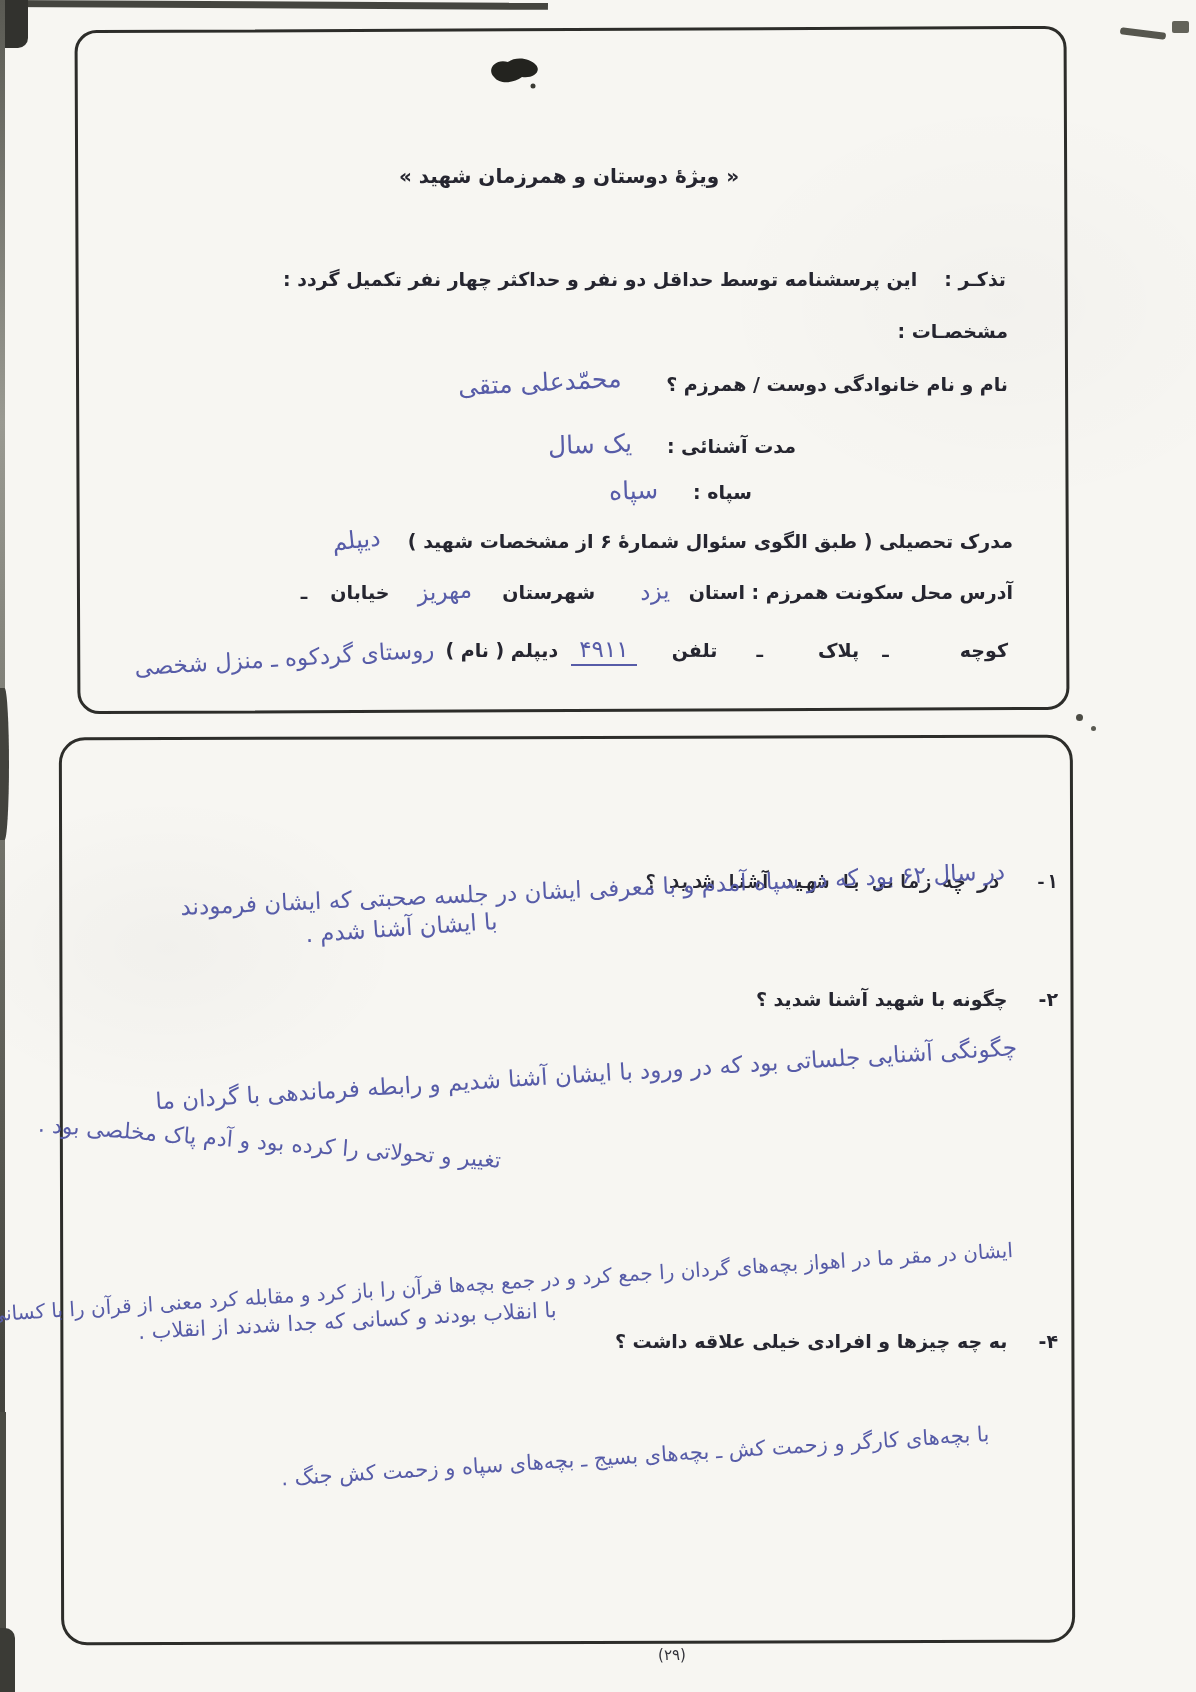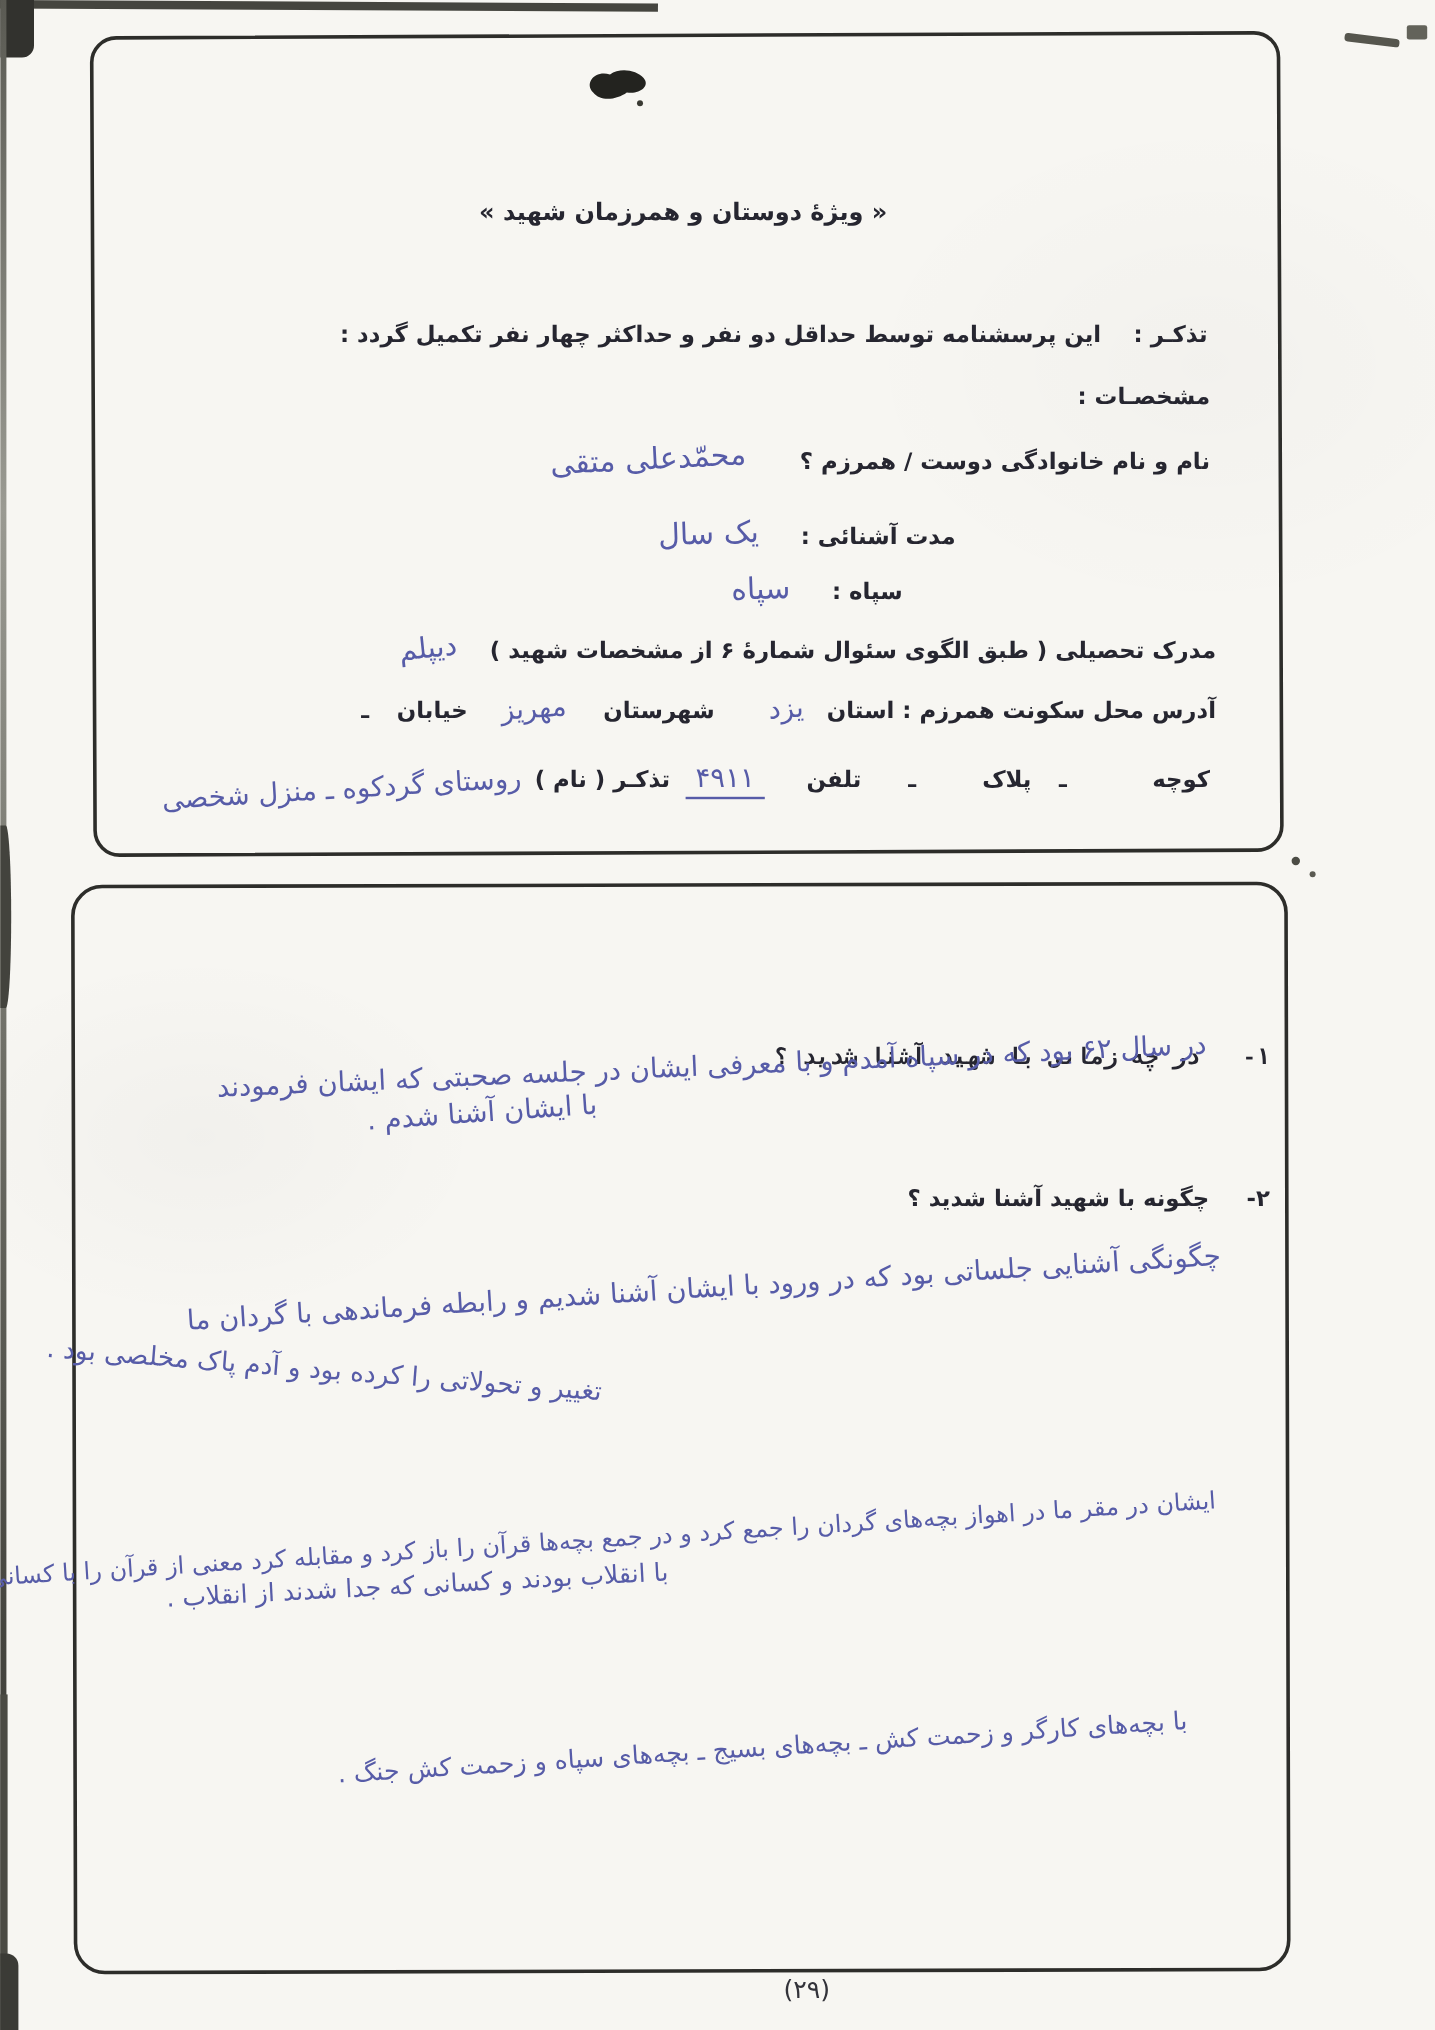--- a/index.html
+++ b/index.html
@@ -49,21 +49,21 @@
   .a1l1{top:858px;right:192px;transform:rotate(-2.5deg);transform-origin:right top;}
   .a1l2{top:908px;right:700px;transform:rotate(-4deg);transform-origin:right top;}
   .q2{top:988px;right:138px;}
   .a2{top:1034px;right:180px;transform:rotate(-3.6deg);transform-origin:right top;}
   .q3{top:1154px;right:138px;}
   .a3inline{top:1148px;right:694px;transform:rotate(4.5deg);transform-origin:right top;font-size:22px;}
   .a3l2{top:1238px;right:184px;transform:rotate(-3.6deg);transform-origin:right top;font-size:20px;}
   .a3l3{top:1298px;right:640px;transform:rotate(-3deg);transform-origin:right top;font-size:21px;}
   .q4{top:1330px;right:138px;}
   .a4{top:1422px;right:208px;transform:rotate(-3.6deg);transform-origin:right top;font-size:21px;}
-  .pagenum{top:1646px;left:612px;width:120px;text-align:center;font-size:21px;font-weight:400;color:#33333a;}
+  .pagenum{top:1646px;left:612px;width:120px;text-align:center;font-size:15px;font-weight:400;color:#33333a;}
 
   .art{position:absolute;}
   .art-top{left:0;top:0;width:548px;height:7px;background:#45453f;transform-origin:left top;transform:rotate(0.3deg);}
   .art-topleft{left:0;top:0;width:28px;height:48px;background:#32322e;border-radius:0 0 10px 0;}
   .art-leftstrip{left:0;top:0;width:5px;height:1692px;background:linear-gradient(#5a5a53,#9a9a92 25%,#6a6a62 55%,#45453f 80%,#3a3a35);}
   .art-leftpatch1{left:0;top:688px;width:9px;height:152px;background:#43433d;border-radius:0 50% 50% 0;}
   .art-leftpatch2{left:0;top:1412px;width:6px;height:280px;background:#4b4b44;}
   .art-bottomleft{left:0;top:1628px;width:15px;height:64px;background:#3b3b36;border-radius:0 10px 0 0;}
   .art-tr1{left:1120px;top:30px;width:46px;height:7px;background:#56564e;border-radius:3px;transform:rotate(7deg);}
   .art-tr2{left:1172px;top:21px;width:17px;height:12px;background:#63635a;border-radius:2px;}
@@ -134,37 +134,41 @@
     <span class="printed street-dash">ـ</span>
   </div>
 
   <div class="abs alley-line">
     <span class="printed">کوچه</span>
     <span class="printed dash-a">ـ</span>
     <span class="printed plate-label">پلاک</span>
     <span class="printed dash-b">ـ</span>
     <span class="printed phone-label">تلفن</span>
     <span class="hand phone-value">۴۹۱۱</span>
-    <span class="printed village-label">تذکـر ( نام )</span>
+    <span class="printed village-label">دیپلم ( نام )</span>
     <span class="hand village-value">روستای گردکوه ـ منزل شخصی</span>
   </div>
 
   <div class="abs q q1">
     <span class="printed qnum">۱-</span>
     <span class="printed">در چه زمانی با شهید آشنا شدید ؟</span>
   </div>
   <div class="abs hand a1l1">در سال ۶۲ بود که در سپاه آمدم و با معرفی ایشان در جلسه صحبتی که ایشان فرمودند</div>
   <div class="abs hand a1l2">با ایشان آشنا شدم .</div>
 
   <div class="abs q q2">
     <span class="printed qnum">۲-</span>
     <span class="printed">چگونه با شهید آشنا شدید ؟</span>
   </div>
   <div class="abs hand a2">چگونگی آشنایی جلساتی بود که در ورود با ایشان آشنا شدیم و رابطه فرماندهی با گردان ما</div>
 
   <div class="abs hand a3inline">تغییر و تحولاتی را کرده بود و آدم پاک مخلصی بود .</div>
   <div class="abs hand a3l2">ایشان در مقر ما در اهواز بچه‌های گردان را جمع کرد و در جمع بچه‌ها قرآن را باز کرد و مقابله کرد معنی از قرآن را با کسانی که</div>
   <div class="abs hand a3l3">با انقلاب بودند و کسانی که جدا شدند از انقلاب .</div>
 
+  <div class="abs q q4">
+    <span class="printed qnum">۴-</span>
+    <span class="printed">به چه چیزها و افرادی خیلی علاقه داشت ؟</span>
+  </div>
   <div class="abs hand a4">با بچه‌های کارگر و زحمت کش ـ بچه‌های بسیج ـ بچه‌های سپاه و زحمت کش جنگ .</div>
 
   <div class="abs pagenum">(۲۹)</div>
 </div>
 
 </body></html>

